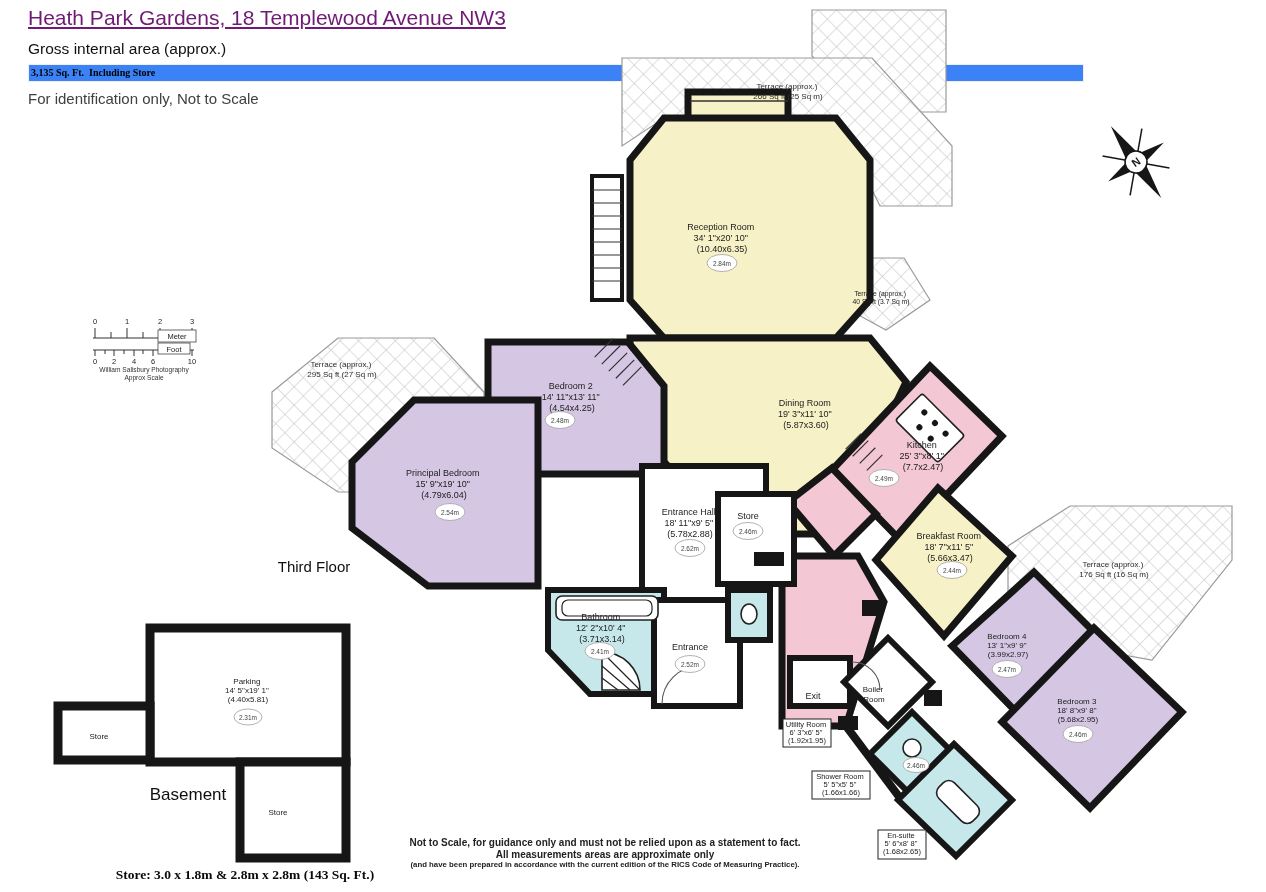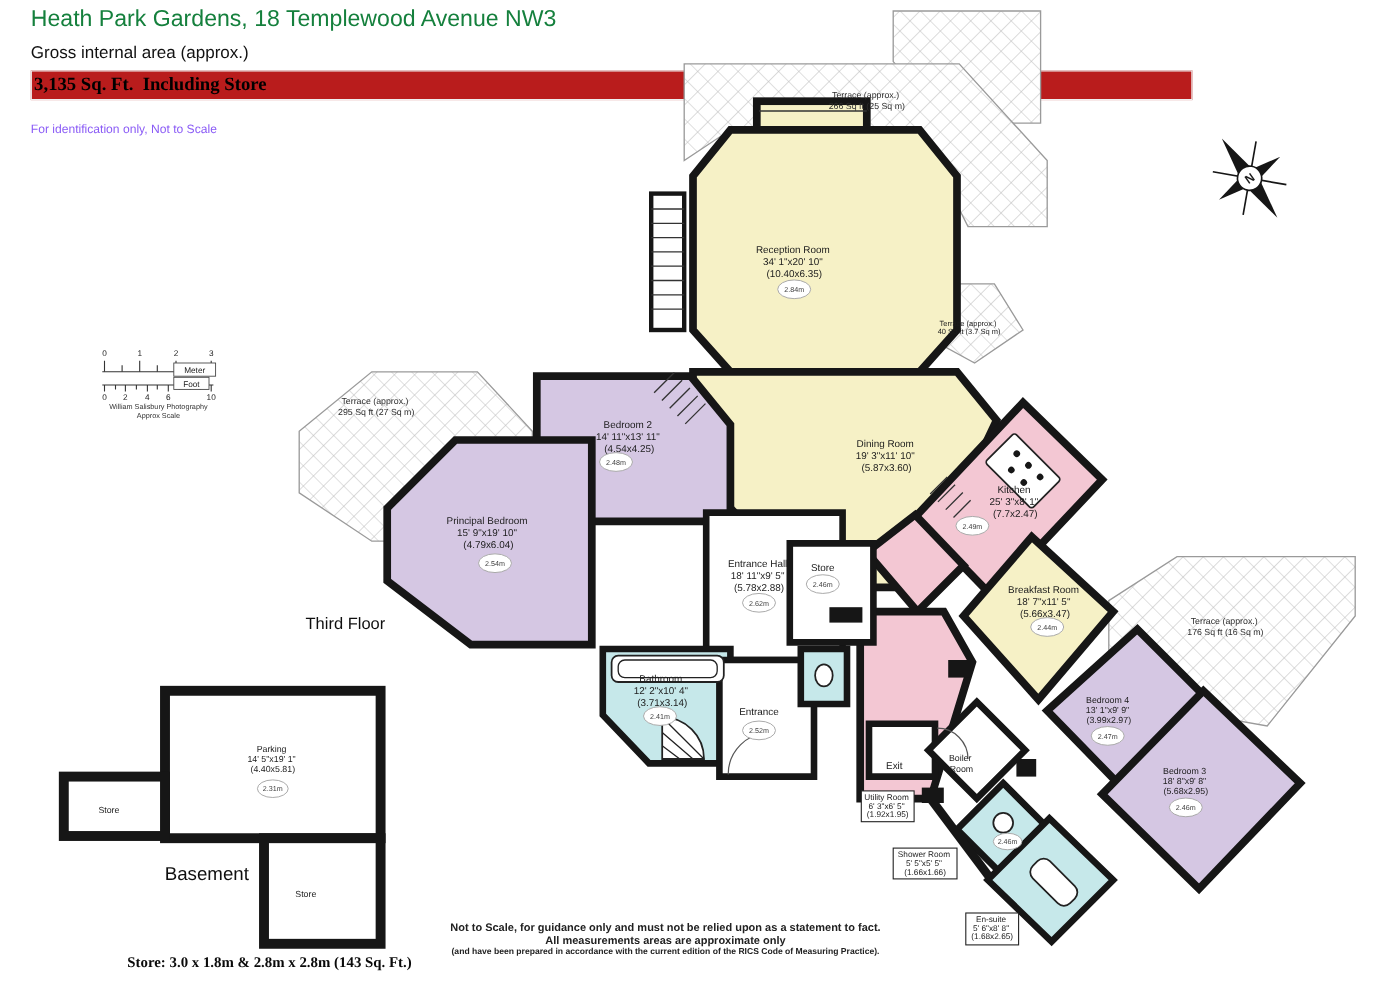--- a/index.html
+++ b/index.html
@@ -1,24 +1,24 @@
 <!DOCTYPE html>
 <html><head>
 <meta charset="utf-8">
 <style>
   html,body{margin:0;padding:0;background:#fff;}
   .page{position:relative;width:1266px;height:892px;background:#fff;overflow:hidden;
         font-family:"Liberation Sans",sans-serif;color:#111;}
   .header{position:absolute;left:28px;top:6px;}
-  .title{font-size:21px;color:#15803d;}
+  .title{font-size:21px;color:#701a75;text-decoration:underline;}
   .subtitle{font-size:15.5px;margin-top:10px;}
-  .area-band{margin-top:6px;width:1052px;background:#b91c1c;border:1px solid #efefef;
+  .area-band{margin-top:6px;width:1052px;background:#3b82f6;border:1px solid #efefef;
              padding:2px 0 3px 2px;font-family:"Liberation Serif",serif;font-weight:700;
-             font-size:17px;color:#000;}
-  .notes{margin-top:20px;font-size:11px;line-height:1.32;color:#8b5cf6;}
+             font-size:10px;color:#000;}
+  .notes{margin-top:7px;font-size:15px;line-height:1.32;color:#404040;}
   svg.plan{position:absolute;left:0;top:0;}
   .room-y{fill:#f6f1c6;stroke:#161616;stroke-width:7;stroke-linejoin:miter;}
   .room-p{fill:#d5c7e3;stroke:#161616;stroke-width:7;stroke-linejoin:miter;}
   .room-k{fill:#f3c7d3;stroke:#161616;stroke-width:7;stroke-linejoin:miter;}
   .room-c{fill:#c6e8ea;stroke:#161616;stroke-width:6;stroke-linejoin:miter;}
   .room-w{fill:#ffffff;stroke:#161616;stroke-width:6;stroke-linejoin:miter;}
   .thick{stroke-width:9;}
   .terr{fill:url(#hatch);stroke:#9a9a9a;stroke-width:1.2;}
   .pillar{fill:#161616;}
   .wallline{stroke:#161616;stroke-width:8;fill:none;}

